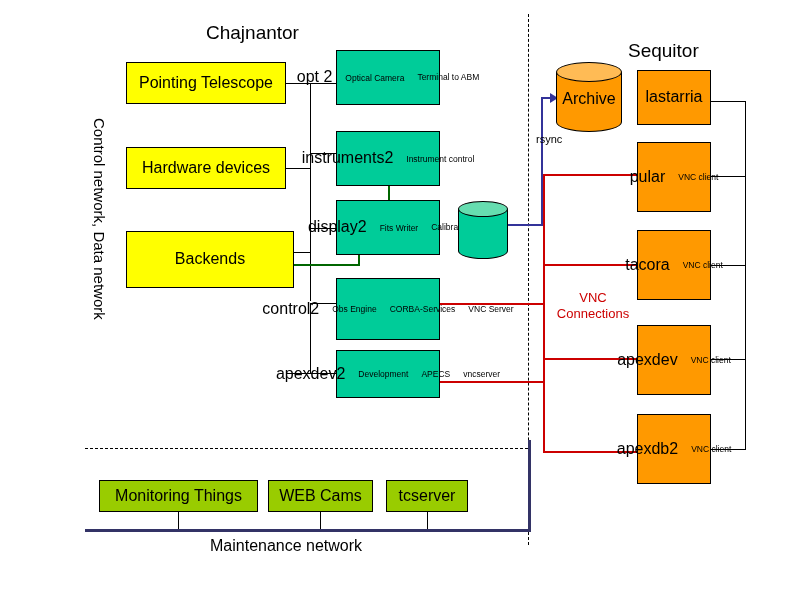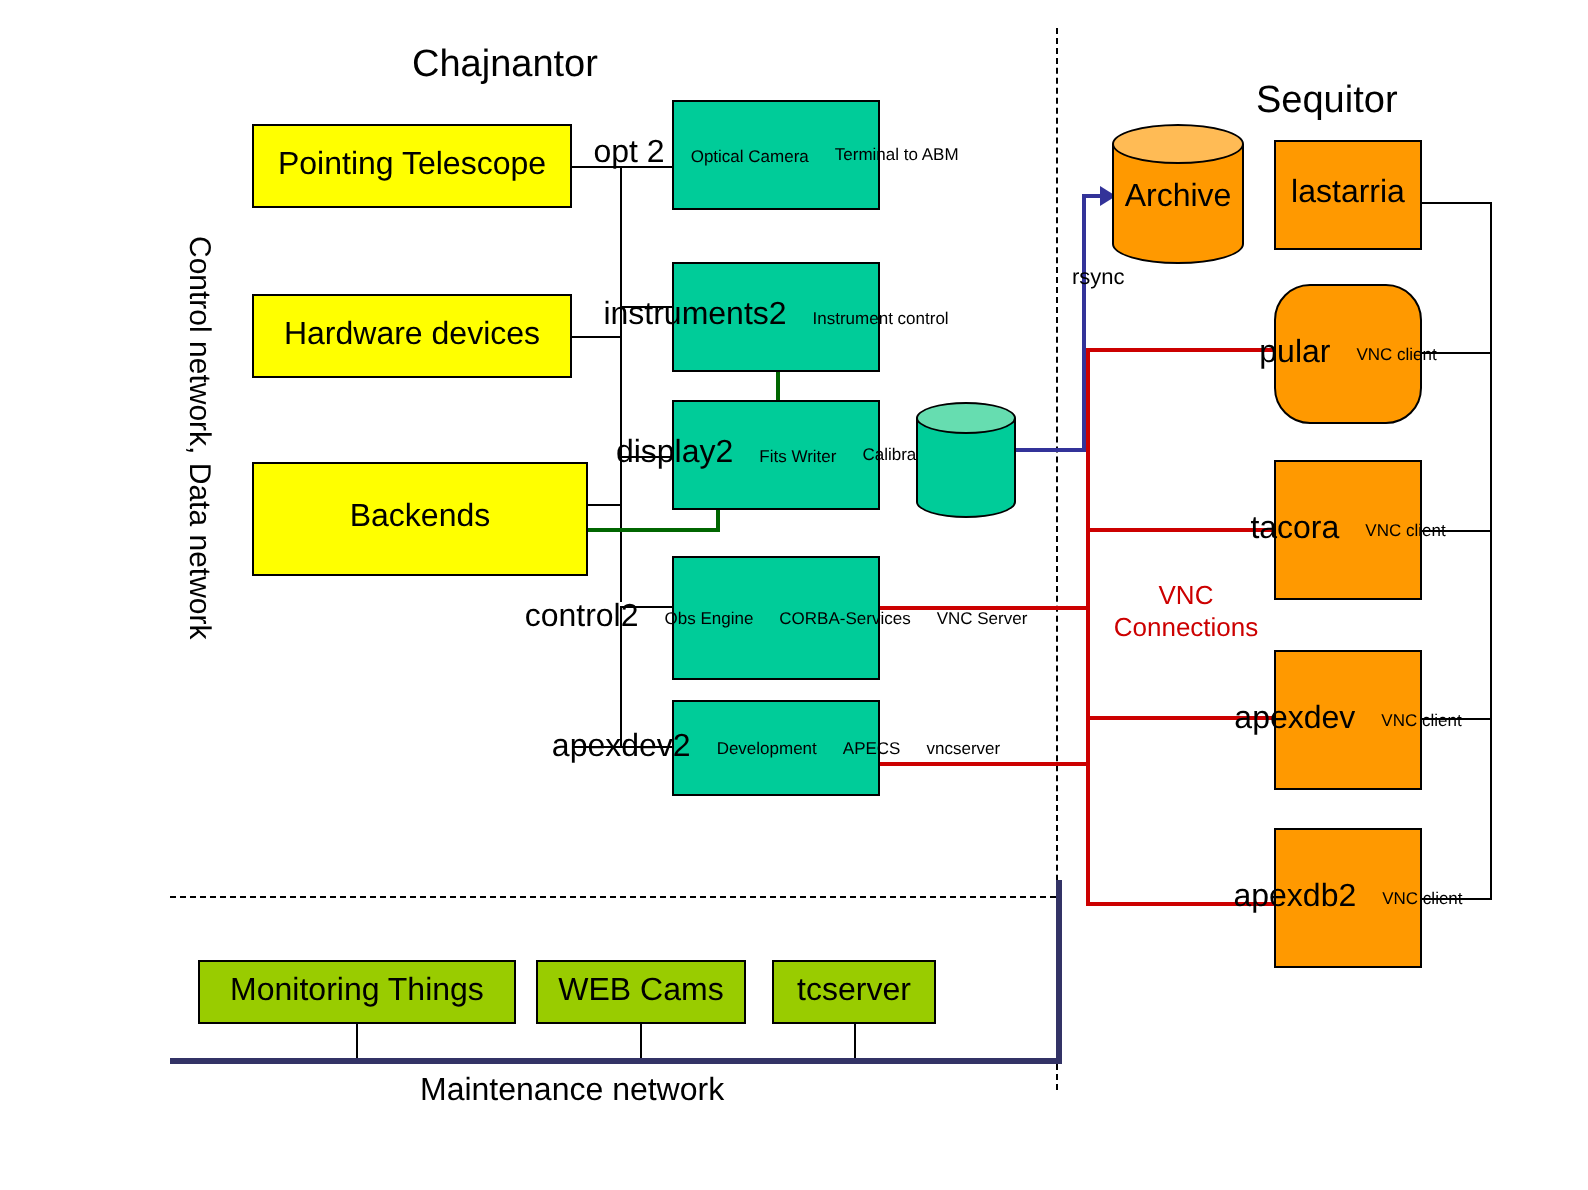--- a/index.html
+++ b/index.html
@@ -232,21 +232,21 @@
     <div class="cyl-bottom" style="top:50px; width:66px; height:20px; background:#ff9900;"></div>
     <div class="cyl-body" style="top:10px; width:66px; height:50px; background:#ff9900;"></div>
     <div class="cyl-top" style="top:0px;  width:66px; height:20px; background:#ffbb55;"></div>
     <div class="cyl-label" style="top:28px;">Archive</div>
   </div>
 
   <div class="node orange" style="left:637px; top:70px; width:74px; height:55px;">
     <div class="title">lastarria</div>
   </div>
 
-  <div class="node orange" style="left:637px; top:142px; width:74px; height:70px;border-radius:18px;">
+  <div class="node orange" style="left:637px; top:142px; width:74px; height:70px;">
     <div class="title">pular</div>
     <div class="sub">VNC client</div>
   </div>
 
   <div class="node orange" style="left:637px; top:230px; width:74px; height:70px;">
     <div class="title">tacora</div>
     <div class="sub">VNC client</div>
   </div>
 
   <div class="node orange" style="left:637px; top:325px; width:74px; height:70px;">

